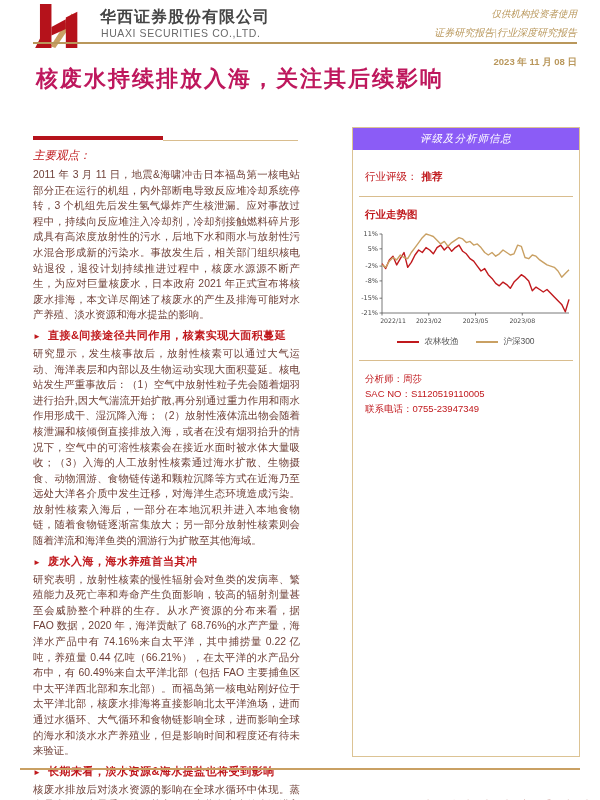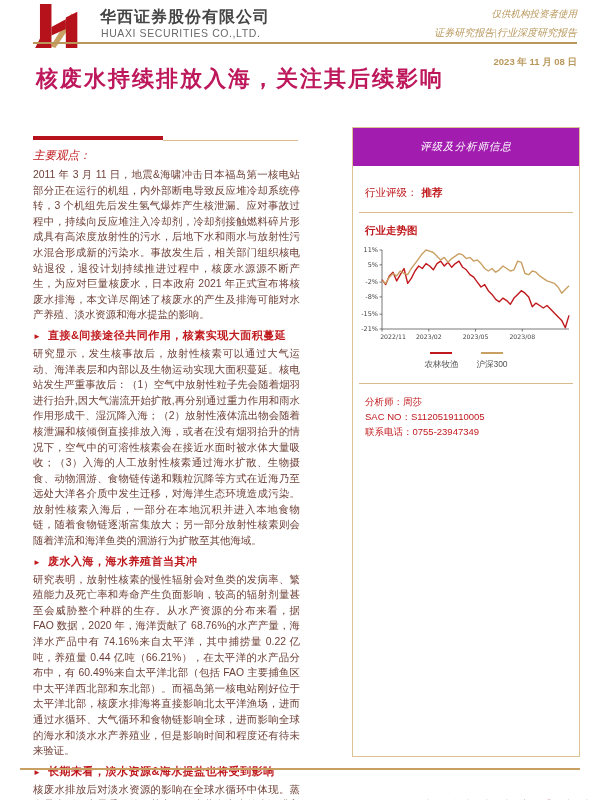--- a/index.html
+++ b/index.html
@@ -25,30 +25,30 @@
   #left-col{position:absolute;left:33px;top:148px;width:283px;color:#6f4038;}
   .kp-label{font-size:11.5px;font-weight:normal;font-style:italic;color:#c0191d;margin-bottom:4px;}
   .para{font-size:10.4px;line-height:15.6px;text-align:justify;margin:0 16px 4px 0;}
   .sec-head{display:flex;align-items:baseline;gap:7px;color:#c0191d;font-weight:bold;
             font-size:11px;margin:5px 0 3px 0;}
   .sec-head .bullet{font-size:8px;}
   .sec-head .sec-title{letter-spacing:.5px;}
   
   #sidebar{position:absolute;left:352px;top:127px;width:226px;height:628px;
            border:1px solid #dcc394;background:#fff;}
-  .side-hd{height:38px;background:#a21caf;color:#fff;font-size:10.5px;font-style:italic;
+  .side-hd{height:22px;background:#8b5cf6;color:#fff;font-size:10.5px;font-style:italic;
            display:flex;align-items:center;justify-content:center;letter-spacing:1px;
            font-family:"Liberation Serif","DejaVu Serif",serif;}
   .rating-row{margin:20px 12px 0 12px;font-size:10.5px;color:#c0191d;}
   .rating-row b{margin-left:4px;}
   .side-div{height:1px;background:#d9bd8e;margin:12px 6px 0 6px;}
   .chart-title{margin:11px 12px 6px 12px;font-size:10.5px;font-weight:bold;color:#c0191d;}
   #chart-wrap{margin:2px 2px 0 2px;}
   .legend{display:flex;justify-content:center;gap:18px;margin-top:4px;font-size:8.5px;color:#555;}
-  .legend .item{display:flex;align-items:center;gap:5px;flex-direction:column;}
+  .legend .item{display:flex;align-items:center;gap:5px;}
   .swatch{display:inline-block;width:22px;height:2px;}
   .swatch.red{background:#c0191d;}
   .swatch.gold{background:#c9a063;}
   .analyst{margin:10px 12px 0 12px;font-size:9.5px;line-height:15px;color:#c0191d;}
   .analyst .row b{font-weight:normal;}
   
   #footer-rule{position:absolute;left:20px;right:20px;top:768px;height:2px;background:#c9a063;}
   #footer-text{position:absolute;left:0;right:0;top:798px;text-align:right;font-size:10px;
                color:#a03b30;font-style:italic;font-family:"Liberation Serif","DejaVu Serif",serif;}
   svg text{font-family:"DejaVu Sans",sans-serif;}

